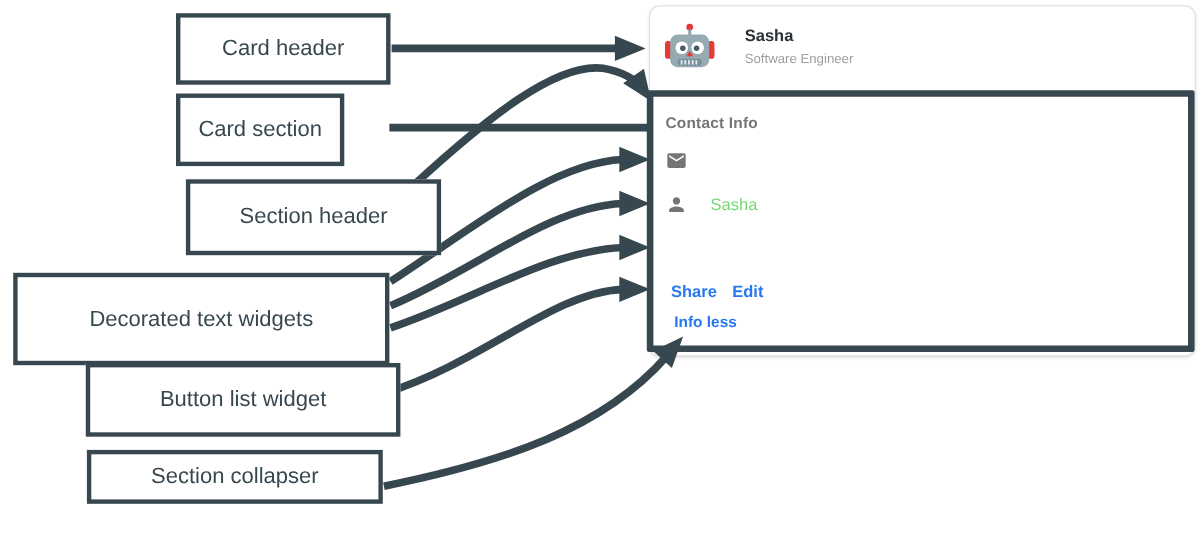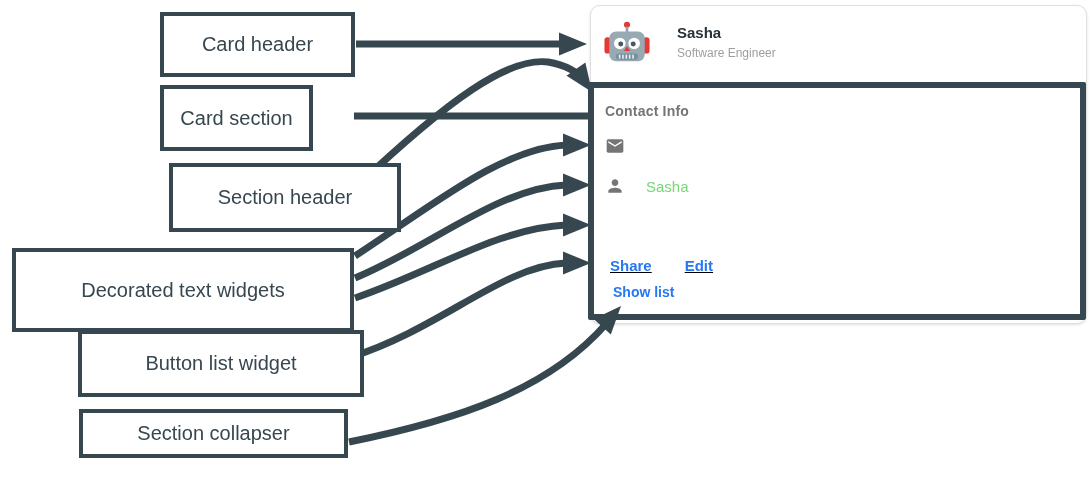--- a/index.html
+++ b/index.html
@@ -54,21 +54,21 @@
   }
   .info-row{
     position:absolute;left:14px;height:20px;display:flex;align-items:center;
   }
   .info-row .row-icon{width:20px;height:20px;flex:0 0 auto;}
   .info-row .row-text{margin-left:21px;font-size:15px;color:var(--text-dark);}
   .info-row .row-text.status-green{color:var(--status-green);}
   .row-email{top:130px;}
   .row-status{top:170px;}
   .row-phone{top:210px;}
-  .button-row{position:absolute;left:19px;top:249px;height:20px;display:flex;align-items:center;gap:33px;text-decoration:underline;}
+  .button-row{position:absolute;left:19px;top:249px;height:20px;display:flex;align-items:center;gap:14px;}
   .text-button{
     font-size:15px;font-weight:600;color:var(--link-blue);background:none;border:none;
     padding:0;cursor:pointer;font-family:inherit;
   }
   .collapser{
     position:absolute;left:22px;top:278px;font-size:14px;font-weight:700;
     color:var(--link-blue);background:none;border:none;padding:0;cursor:pointer;
     font-family:inherit;
   }
 </style>
@@ -120,21 +120,21 @@
       </svg>
       <span class="row-text status-green">Sasha</span>
     </div>
 
 
     <div class="button-row">
       <button class="text-button">Share</button>
       <button class="text-button">Edit</button>
     </div>
 
-    <button class="collapser">Show list</button>
+    <button class="collapser">Info less</button>
   </div>
 
   <div id="section-outline"></div>
 
   <svg id="arrows" width="1090" height="494" viewBox="0 0 1090 494">
 
     <path class="ann-stroke" d="M356 44 H562"></path>
     <polygon class="ann-fill" points="0,0 -28,-11.5 -28,11.5" transform="translate(587,44)"></polygon>
 
     <path class="ann-stroke" d="M354 116 H591"></path>

